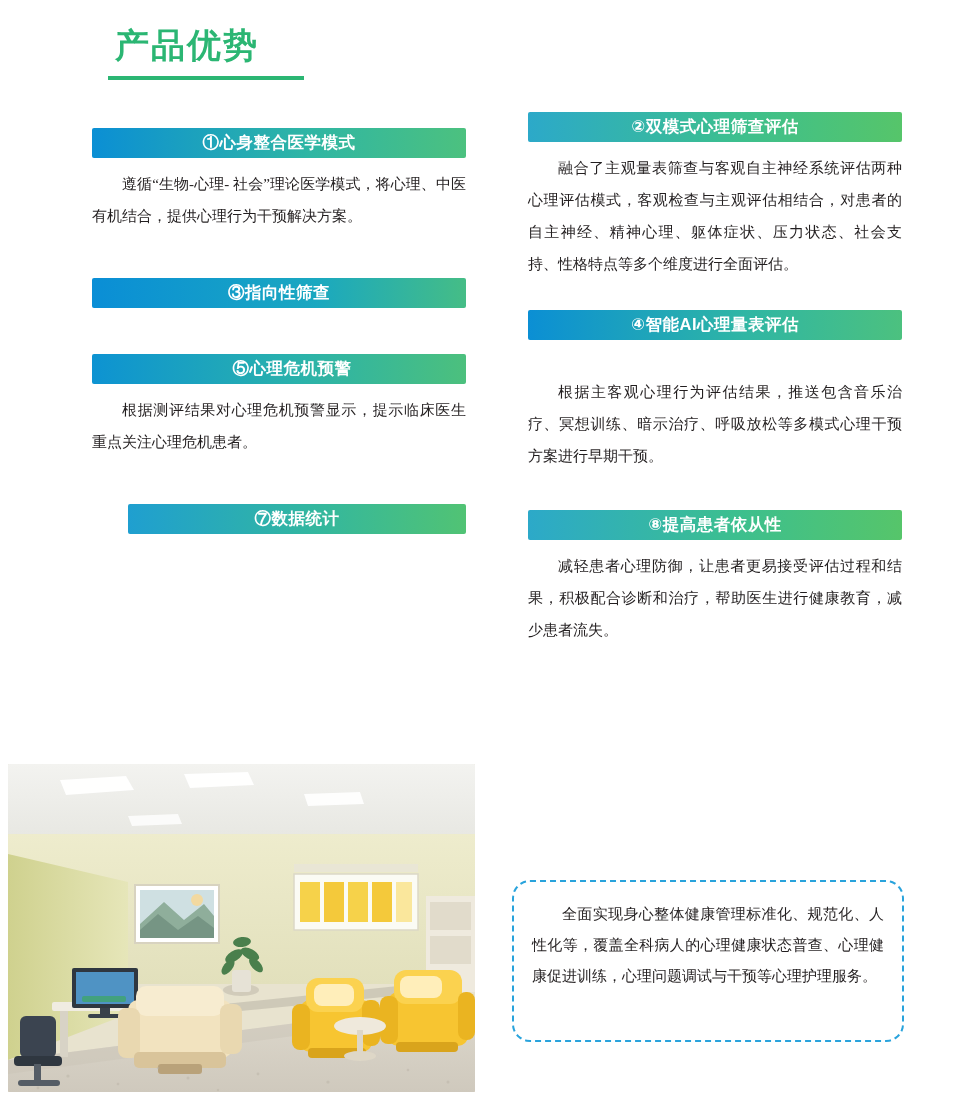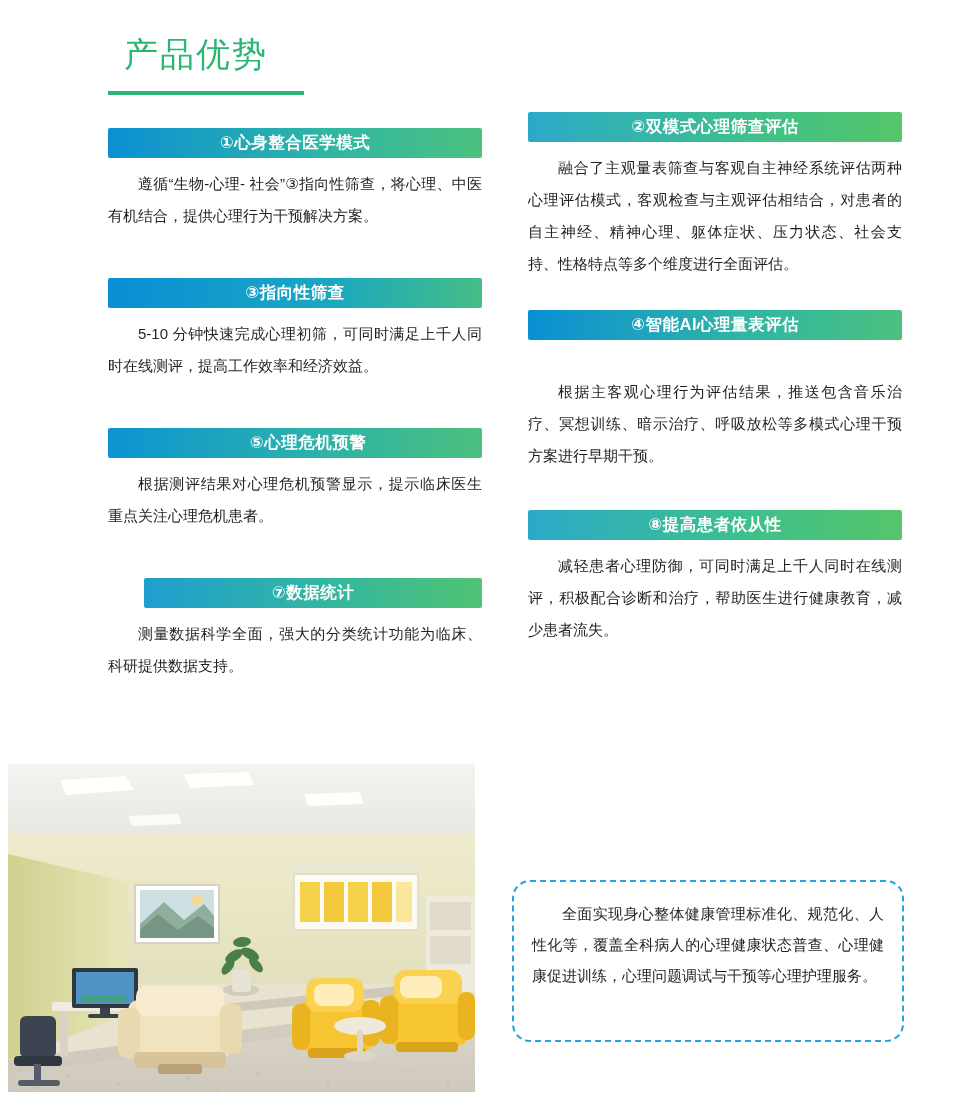--- a/index.html
+++ b/index.html
@@ -18,39 +18,39 @@
   }
 
   
   .page-title-wrap {
     position: absolute;
     left: 108px;
     top: 18px;
   }
   .page-title {
     font-size: 34px;
-    font-weight: 400;
+    font-weight: 700;
     color: #2bb673;
     letter-spacing: 2px;
     line-height: 1.2;
-    margin: 16px;
+    margin: 7px;
   }
   .title-underline {
     width: 196px;
     height: 4px;
     background: #2bb673;
     margin-top: 10px;
   }
 
   
   .col {
     position: absolute;
     width: 374px;
   }
-  .col-left { left: 108px; top: 128px; }
+  .col-left { left: 92px; top: 128px; font-family: Liberation Serif, serif; }
   .col-right { left: 528px; top: 112px; }
 
   .block { margin-bottom: 0; }
 
   .bar {
     height: 30px;
     border-radius: 2px;
     display: flex;
     align-items: center;
     justify-content: center;
@@ -113,42 +113,40 @@
 
 <div class="page-title-wrap">
   <h1 class="page-title">产品优势</h1>
   <div class="title-underline"></div>
 </div>
 
 <div class="col col-left">
 
   <div class="block">
     <div class="bar teal">①心身整合医学模式</div>
-    <p class="para">遵循“生物-心理- 社会”③指向性筛查，将心理、中医有机结合，提供心理行为干预解决方案。</p>
+    <p class="para">遵循“生物-心理- 社会”理论医学模式，将心理、中医有机结合，提供心理行为干预解决方案。</p>
   </div>
 
   <div class="sp-46"></div>
 
   <div class="block">
     <div class="bar blue">③指向性筛查</div>
-    <p class="para">5-10 分钟快速完成心理初筛，可同时满足上千人同时在线测评，提高工作效率和经济效益。</p>
   </div>
 
   <div class="sp-46"></div>
 
   <div class="block">
     <div class="bar blue2">⑤心理危机预警</div>
     <p class="para">根据测评结果对心理危机预警显示，提示临床医生重点关注心理危机患者。</p>
   </div>
 
   <div class="sp-46"></div>
 
   <div class="block">
     <div class="bar cyan">⑦数据统计</div>
-    <p class="para">测量数据科学全面，强大的分类统计功能为临床、科研提供数据支持。</p>
   </div>
 
 </div>
 
 <div class="col col-right">
 
   <div class="block">
     <div class="bar green">②双模式心理筛查评估</div>
     <p class="para">融合了主观量表筛查与客观自主神经系统评估两种心理评估模式，客观检查与主观评估相结合，对患者的自主神经、精神心理、躯体症状、压力状态、社会支持、性格特点等多个维度进行全面评估。</p>
   </div>
@@ -162,21 +160,21 @@
   <div class="sp-26"></div>
 
   <div class="block">
     <p class="para">根据主客观心理行为评估结果，推送包含音乐治疗、冥想训练、暗示治疗、呼吸放松等多模式心理干预方案进行早期干预。</p>
   </div>
 
   <div class="sp-38"></div>
 
   <div class="block">
     <div class="bar green">⑧提高患者依从性</div>
-    <p class="para">减轻患者心理防御，可同时满足上千人同时在线测评，积极配合诊断和治疗，帮助医生进行健康教育，减少患者流失。</p>
+    <p class="para">减轻患者心理防御，让患者更易接受评估过程和结果，积极配合诊断和治疗，帮助医生进行健康教育，减少患者流失。</p>
   </div>
 
 </div>
 
 <div class="photo">
   <svg width="467" height="328" viewBox="0 0 467 328" xmlns="http://www.w3.org/2000/svg">
     <defs>
       <linearGradient id="wallL" x1="0" y1="0" x2="1" y2="0">
         <stop offset="0%" stop-color="#cfd18e"></stop>
         <stop offset="100%" stop-color="#e6e6b9"></stop>

